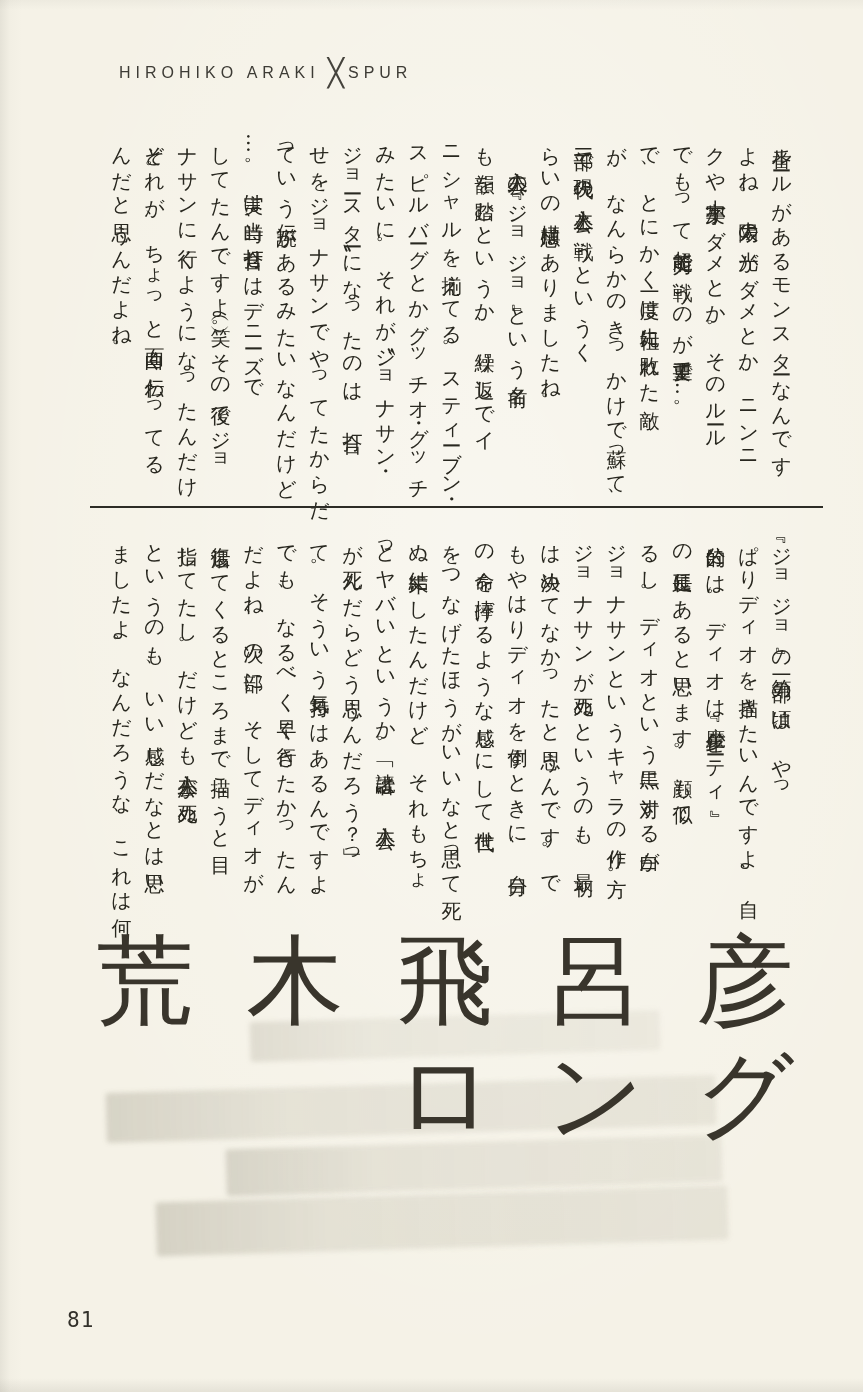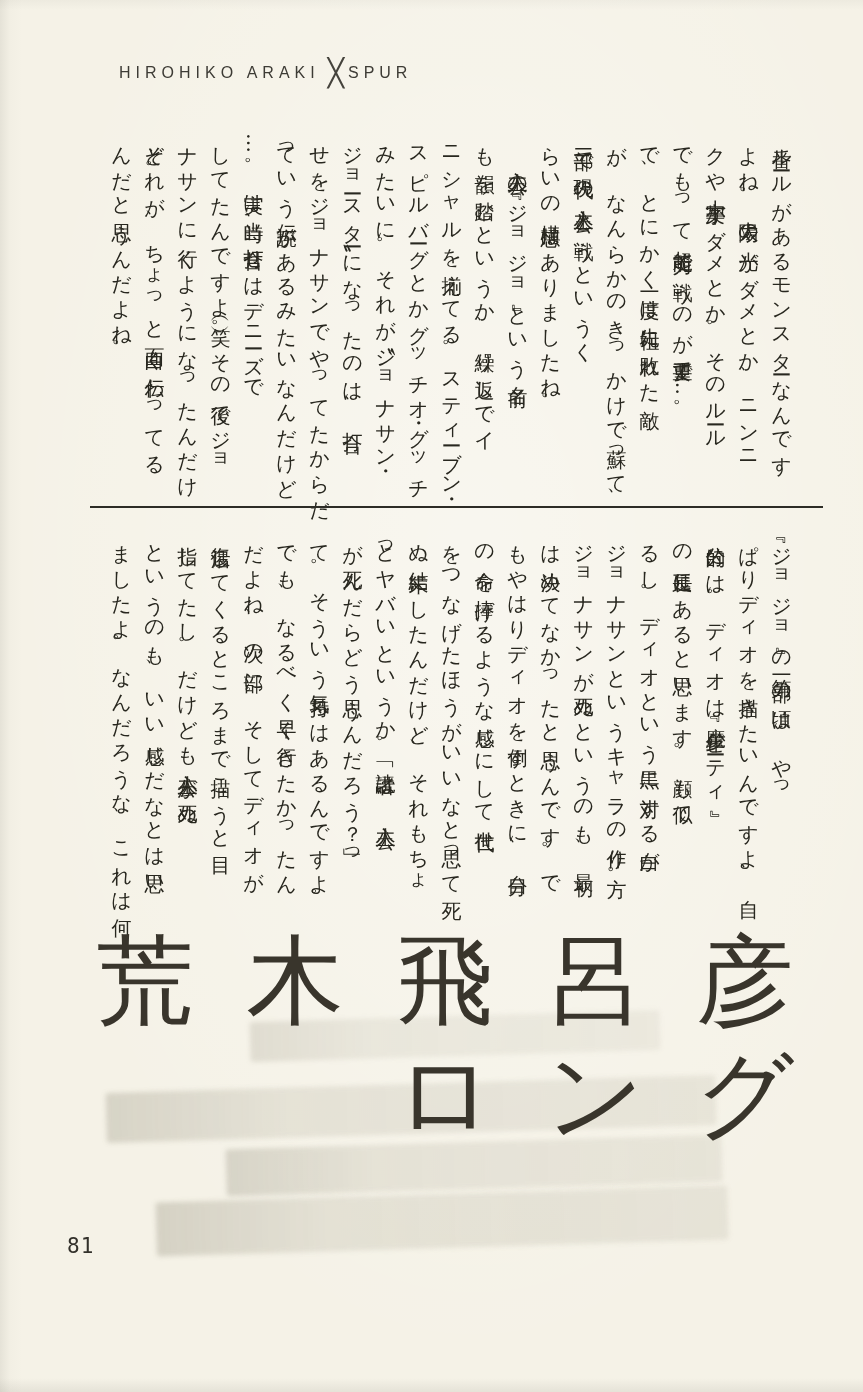--- a/index.html
+++ b/index.html
@@ -67,21 +67,21 @@
   }
   .row1{left:95px;top:926px;width:700px;}
   .row2{left:395px;top:1040px;width:400px;}
   .title-char{
     width:100px;height:110px;
     font-family:"DejaVu Serif","Liberation Serif",serif;
     font-size:97px;line-height:110px;text-align:center;
     color:#39352c;font-weight:500;
   }
   .pageno{
-    position:absolute;left:67px;top:1234px;
+    position:absolute;left:67px;top:1308px;
     font-family:"DejaVu Sans Mono","Liberation Mono",monospace;
     font-size:21px;letter-spacing:1px;color:#33312b;text-align:right;
   }
 </style>
 </head>
 <body>
 
 <div class="page">
 
   <div class="hdr">

